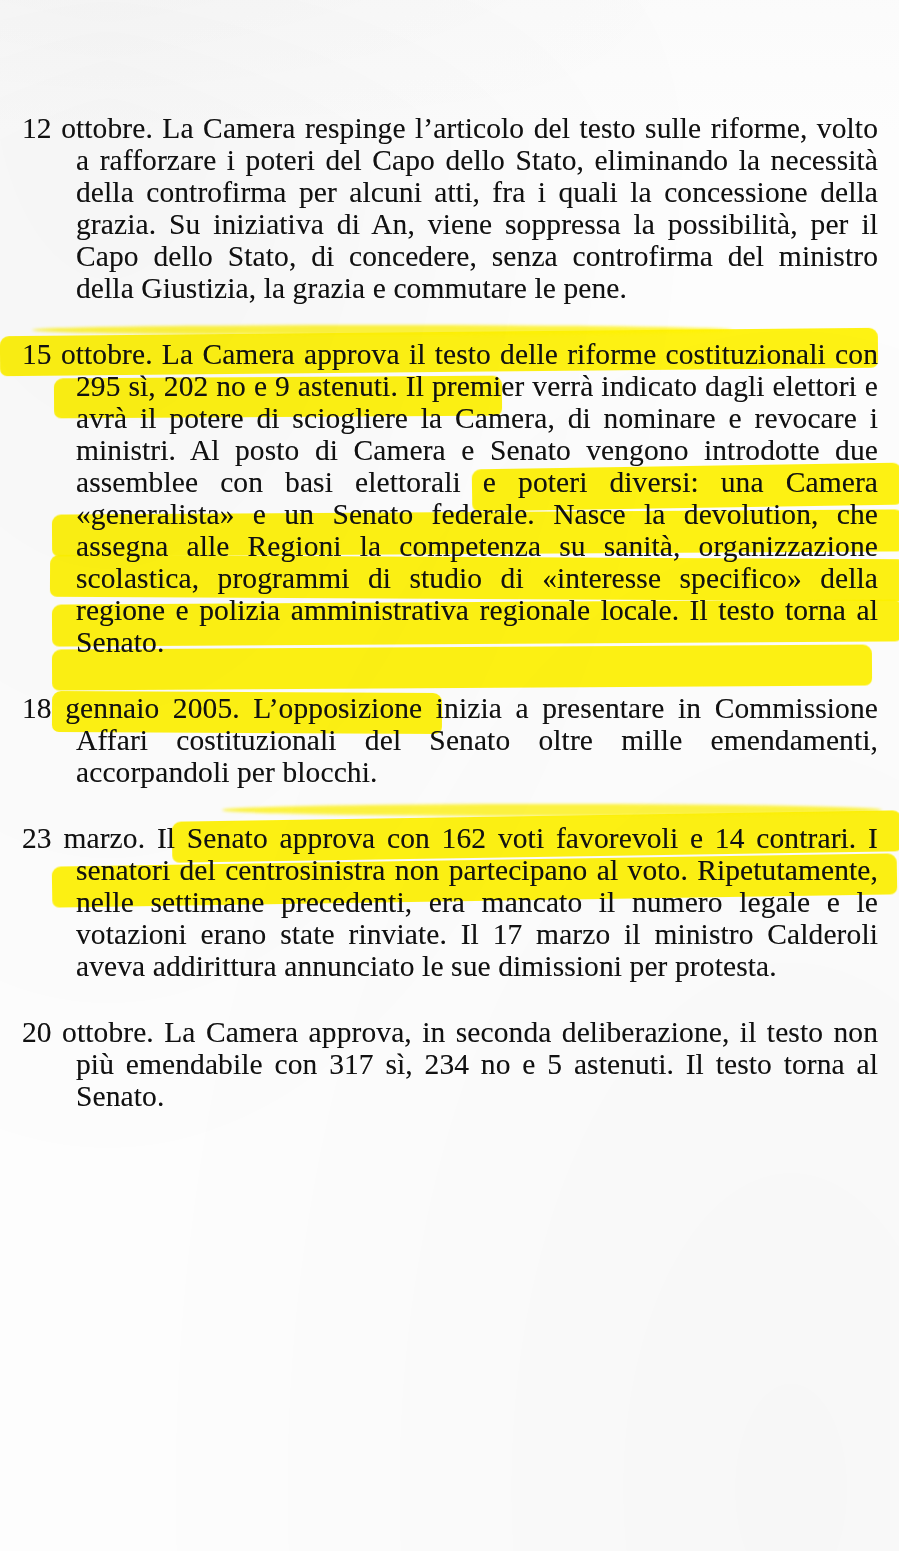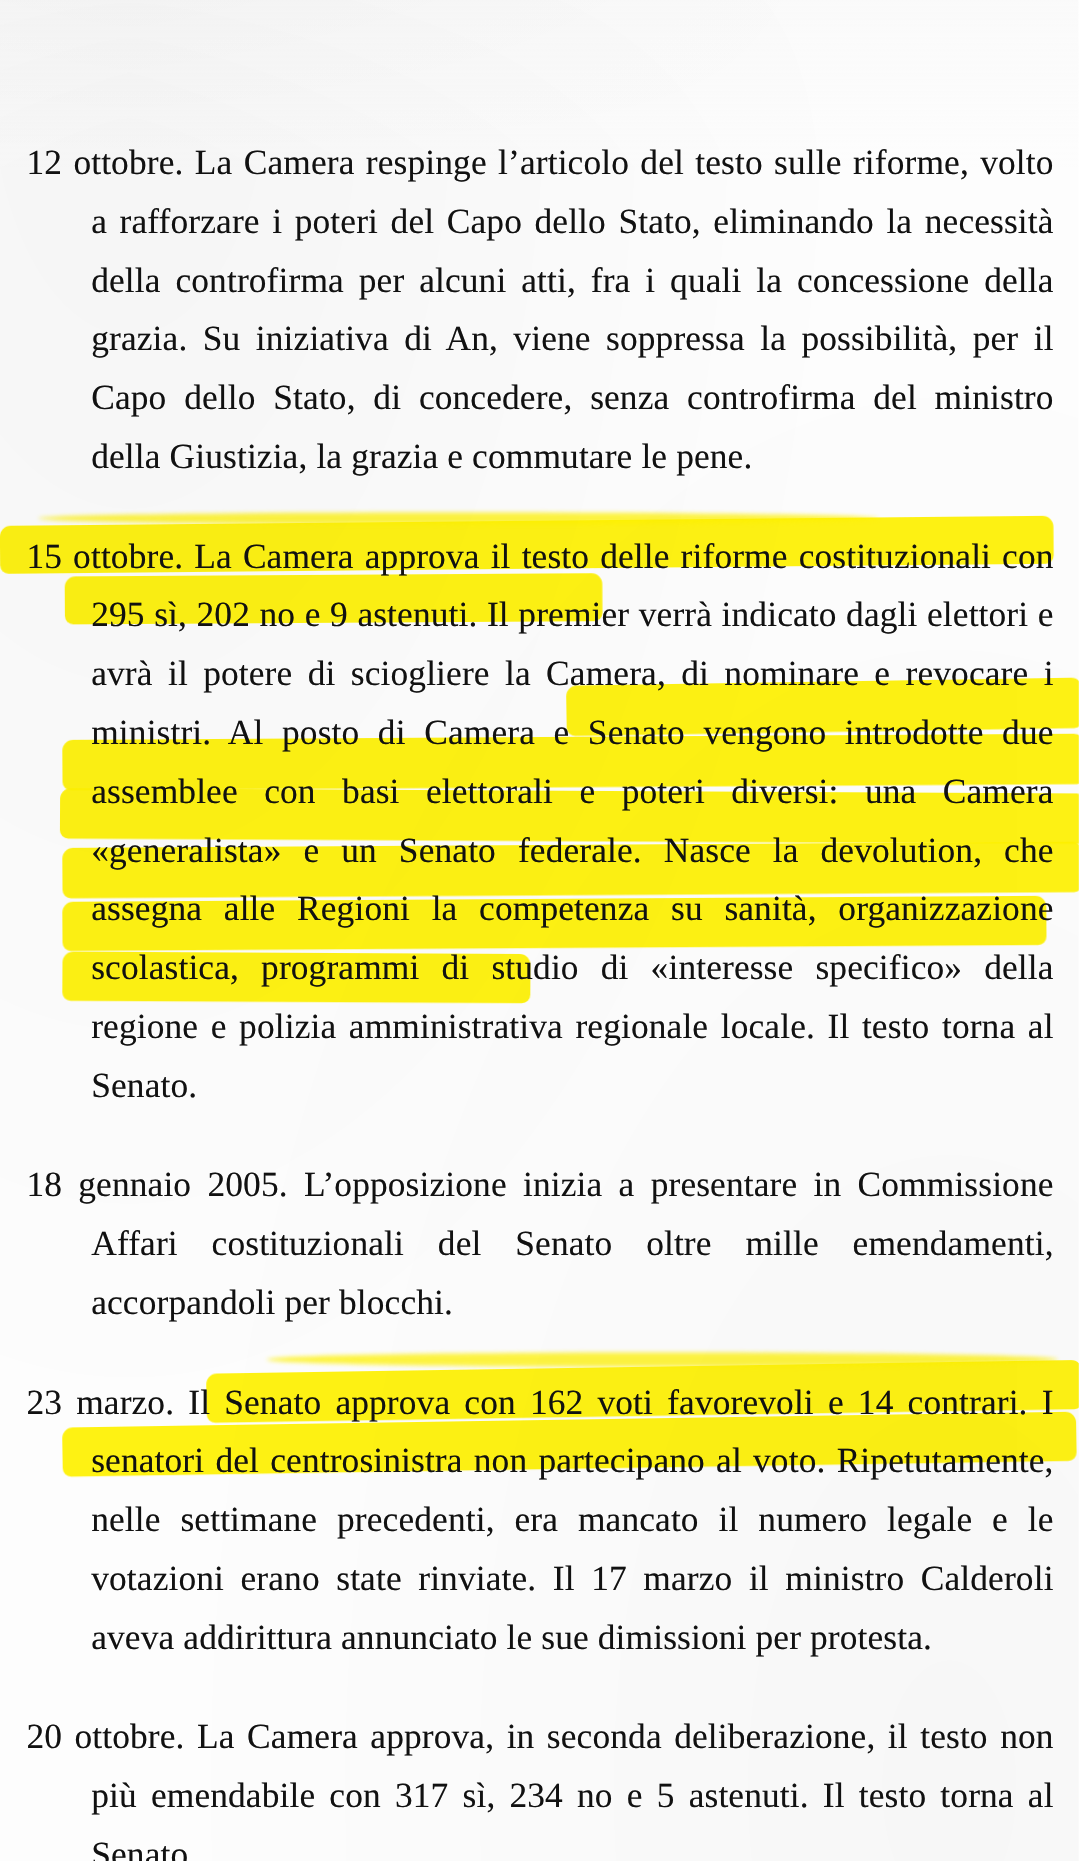--- a/index.html
+++ b/index.html
@@ -37,21 +37,21 @@
   #text-column {
     position: absolute;
     left: 22px;
     top: 112px;
     width: 856px;
   }
 
   .entry {
     margin: 0 0 34px 0;
     font-size: 29.5px;
-    line-height: 49px;
+    line-height: 32px;
     text-align: justify;
     text-justify: inter-word;
     letter-spacing: 0.1px;
     position: relative;
   }
   .entry:last-child { margin-bottom: 0; }
 
   
   .entry {
     padding-left: 54px;

